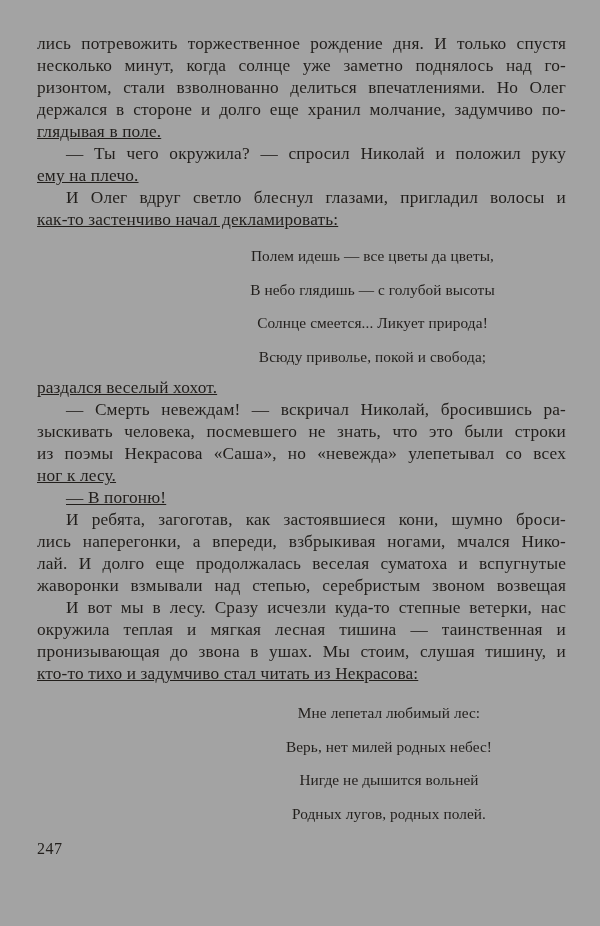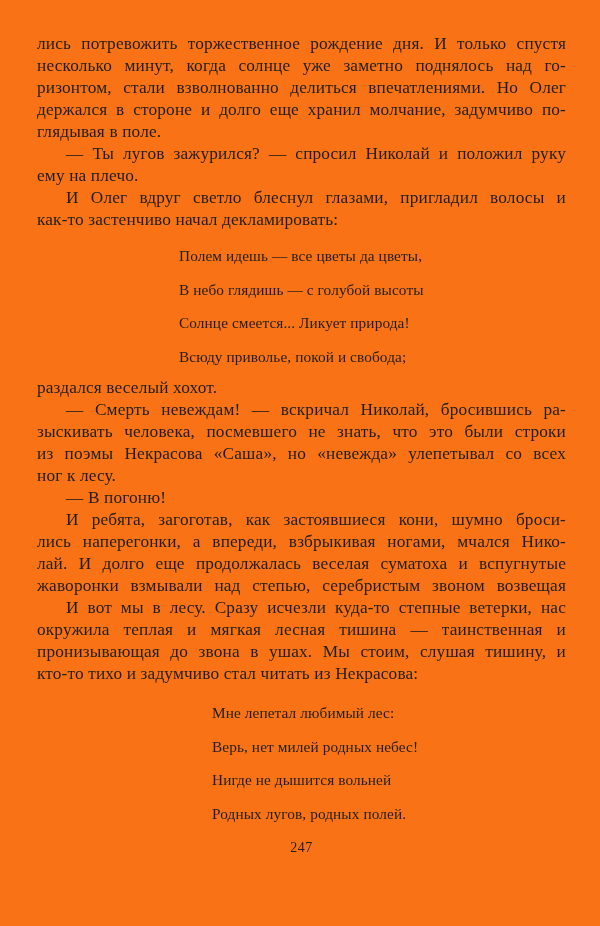--- a/index.html
+++ b/index.html
@@ -4,21 +4,21 @@
 <style>
   html, body {
     margin: 0;
     padding: 0;
     background: #fbfaf7;
   }
   .page {
     position: relative;
     width: 600px;
     height: 926px;
-    background: #f97316;
+    background: #a3a3a3;
     color: #211e1b;
     font-family: "Liberation Serif", "DejaVu Serif", serif;
     overflow: hidden;
   }
   .text-column {
     position: absolute;
     left: 37px;
     top: 33px;
     width: 529px;
   }
@@ -27,61 +27,61 @@
     line-height: 22px;
     letter-spacing: 0.15px;
   }
   .para .line {
     text-align: justify;
     text-align-last: justify;
     white-space: normal;
   }
   .para .line.last {
     text-align-last: left;
+    text-decoration: underline;
   }
   .para.indent .line.first {
     text-indent: 29px;
   }
   .verse {
     font-size: 15.3px;
     line-height: 17.5px;
     letter-spacing: 0.1px;
     margin: 12px 0 12px 142px;
   }
   .verse.v2 {
     margin-left: 175px;
     margin-top: 19px;
     margin-bottom: 0;
   }
   .verse .line {
-    text-align: left;
+    text-align: center;
     margin-top: 16px;
   }
   .page-number {
     margin-top: 18px;
-    text-align: center;
-    font-size: 14px;
+    font-size: 16px;
     letter-spacing: 0.5px;
   }
 </style>
 </head>
 <body>
 
 <div class="page">
   <div class="text-column">
 
     <div class="para">
         <div class="line first">лись потревожить торжественное рождение дня. И только спустя</div>
         <div class="line">несколько минут, когда солнце уже заметно поднялось над го-</div>
         <div class="line">ризонтом, стали взволнованно делиться впечатлениями. Но Олег</div>
         <div class="line">держался в стороне и долго еще хранил молчание, задумчиво по-</div>
         <div class="line last">глядывая в поле.</div>
       </div>
       <div class="para indent">
-        <div class="line first">— Ты лугов зажурился? — спросил Николай и положил руку</div>
+        <div class="line first">— Ты чего окружила? — спросил Николай и положил руку</div>
         <div class="line last">ему на плечо.</div>
       </div>
       <div class="para indent">
         <div class="line first">И Олег вдруг светло блеснул глазами, пригладил волосы и</div>
         <div class="line last">как-то застенчиво начал декламировать:</div>
       </div>
       <div class="verse v1">
         <div class="line first">Полем идешь — все цветы да цветы,</div>
         <div class="line">В небо глядишь — с голубой высоты</div>
         <div class="line">Солнце смеется... Ликует природа!</div>

